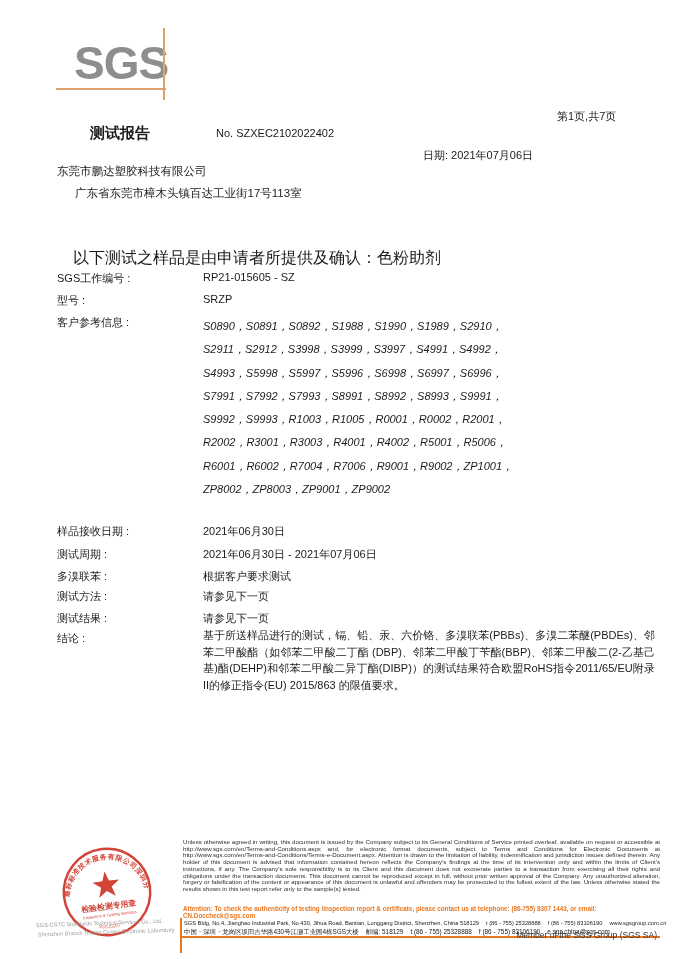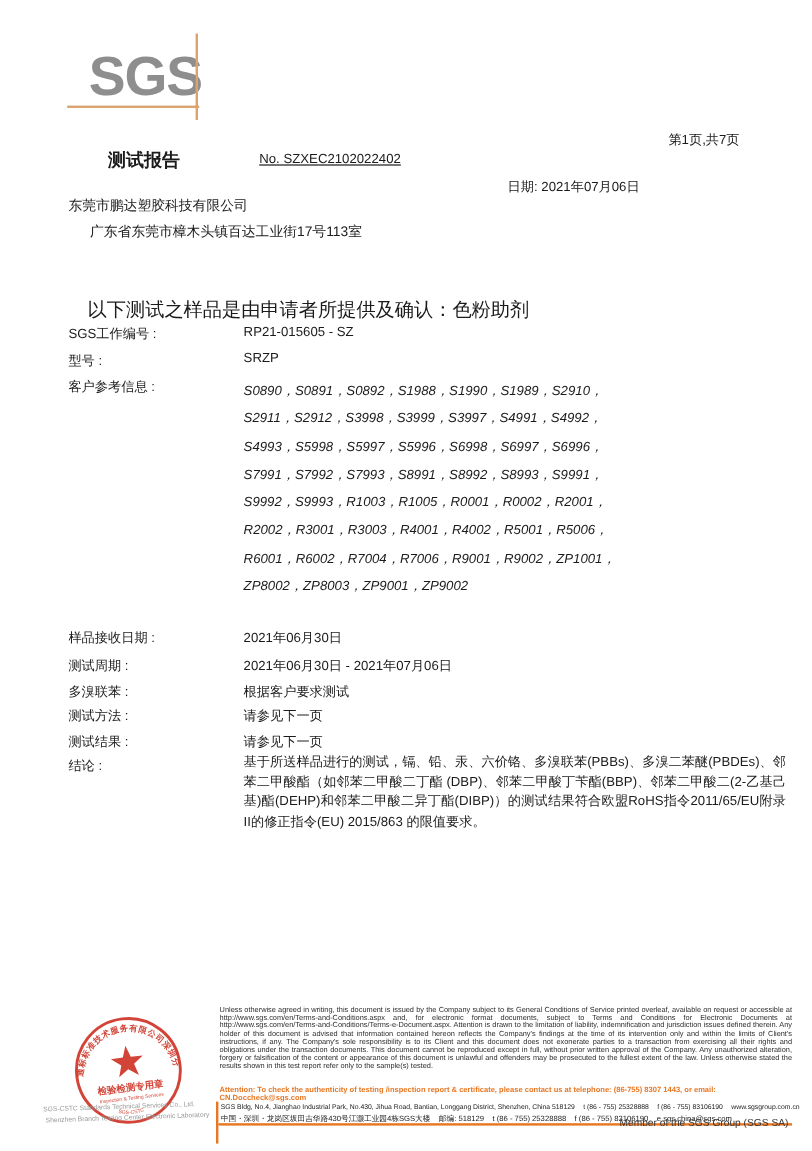--- a/index.html
+++ b/index.html
@@ -10,21 +10,21 @@
     overflow:hidden;
   }
   
   .logo-text {
     position:absolute; left:74px; top:36px;
     font-size:46px; font-weight:700; letter-spacing:-1px; color:#8e8e8e;
   }
   .logo-vline { position:absolute; left:163px; top:28px; width:2px; height:72px; background:#dca36f; }
   .logo-hline { position:absolute; left:56px; top:88px; width:110px; height:2px; background:#dca36f; }
   .report-title { position:absolute; left:57px; top:124px; font-size:15px; font-weight:700;margin-left:33px; }
-  .report-no   { position:absolute; left:216px; top:127px; font-size:11px;text-decoration:underline; }
+  .report-no   { position:absolute; left:216px; top:127px; font-size:11px; }
   .report-date { position:absolute; left:423px; top:127px; font-size:11px;margin-top:21px; }
   .page-num    { position:absolute; left:557px; top:109px; font-size:11px; }
   
   .company { position:absolute; left:57px; top:164px; font-size:11.5px; }
   .address { position:absolute; left:75px; top:186px; font-size:11.5px; }
   .intro   { position:absolute; left:73px; top:248px; font-size:16px; }
   
   .row { position:absolute; left:0; width:677px; font-size:11px; }
   .lbl { position:absolute; left:57px;  white-space:nowrap; }
   .val { position:absolute; left:203px; white-space:nowrap; }

